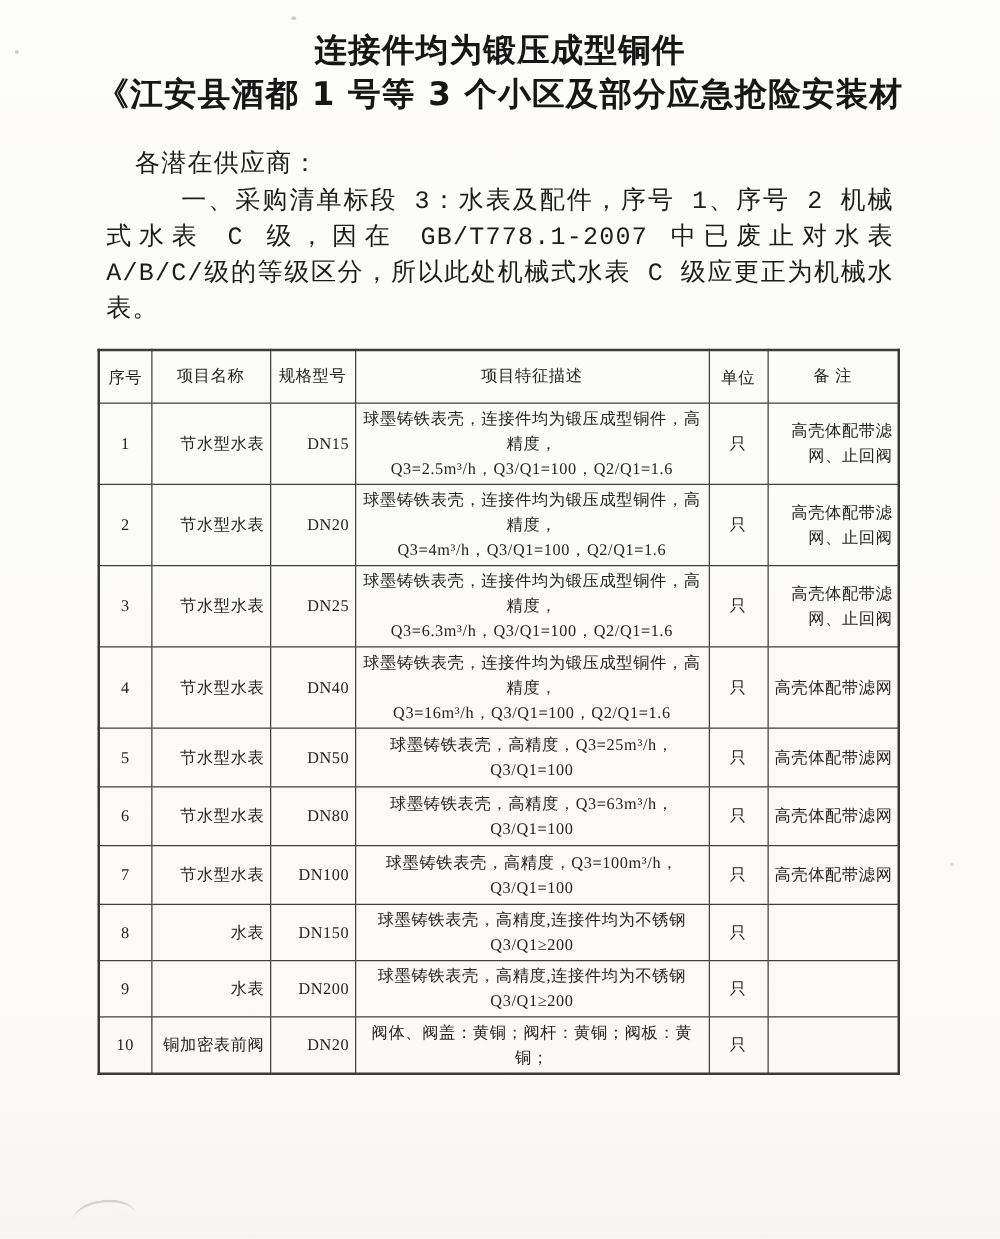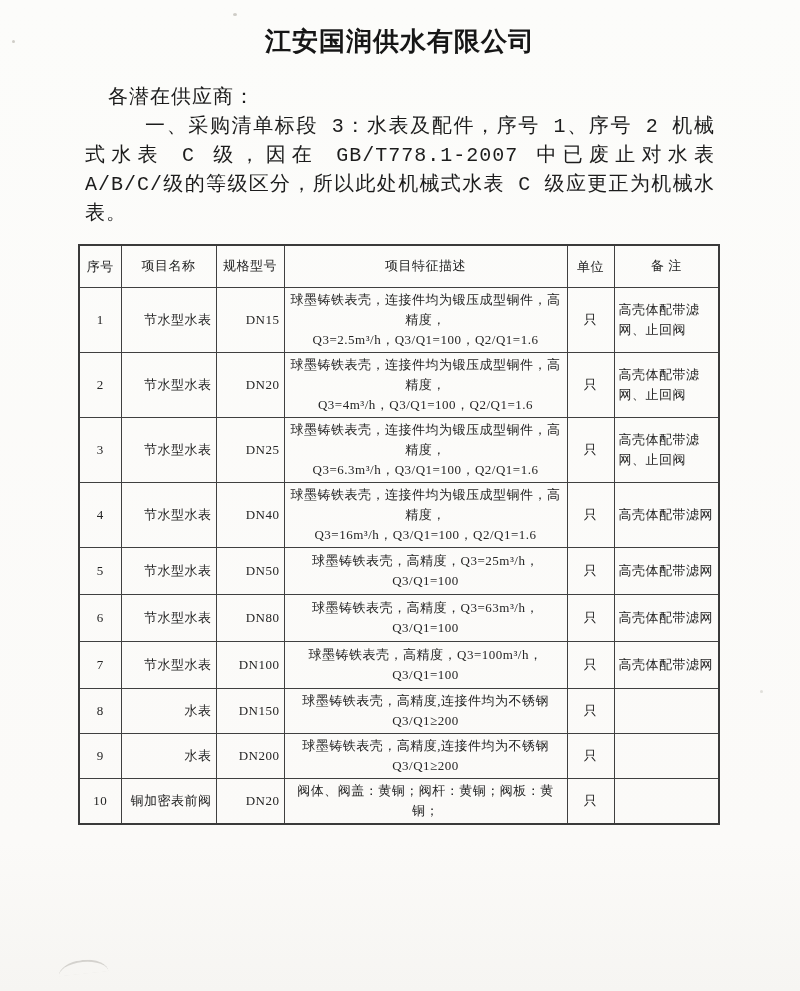--- a/index.html
+++ b/index.html
@@ -65,42 +65,43 @@
   tbody tr:nth-child(1) { height: 48px; }
   tbody tr:nth-child(8), tbody tr:nth-child(9) { height: 42px; }
   tbody tr:nth-child(10) { height: 24px; }
   tbody tr:nth-child(11) { height: 40px; }
 
   td.c-no     { text-align: center; }
   td.c-name   { text-align: right; }
   td.c-model  { text-align: right; font-family: "Liberation Serif", serif; }
   td.c-desc   { text-align: center; padding: 3px 9px; white-space: pre-line; line-height: 20px; }
   td.c-unit   { text-align: center; }
-  td.c-remark { text-align: left; padding: 2px 9px; line-height: 20px; font-family: Liberation Serif, serif; }
+  td.c-remark { text-align: right; padding: 2px 9px; line-height: 20px; font-family: Liberation Serif, serif; }
 
   
   .pencil-mark {
     position: absolute;
     left: 58px; top: 960px;
     width: 50px; height: 14px;
     border-top: 2px solid #c6c4bf;
     border-radius: 50% / 100% 100% 0 0;
     transform: rotate(-6deg);
     opacity: 0.7;
   }
   .speck { position: absolute; background: #cfcdc7; border-radius: 50%; }
   .speck.s1 { left: 233px; top: 13px;  width: 4px; height: 3px; }
   .speck.s2 { left: 12px;  top: 40px;  width: 3px; height: 3px; }
   .speck.s3 { left: 760px; top: 690px; width: 3px; height: 3px; opacity: .6; }
 </style>
 </head>
 <body>
 
 <div class="title-block">
-  <div>江安国润供水有限公司</div>
+  <div>连接件均为锻压成型铜件</div>
+  <div>《江安县酒都 1 号等 3 个小区及部分应急抢险安装材</div>
 </div>
 
 <div class="body-text">
   <p class="salutation">各潜在供应商：</p>
   <p class="para">一、采购清单标段 3：水表及配件，序号 1、序号 2 机械式水表 C 级，因在 GB/T778.1-2007 中已废止对水表 A/B/C/级的等级区分，所以此处机械式水表 C 级应更正为机械水表。</p>
 </div>
 
 <table class="items">
   <colgroup>
     <col style="width:42px">

